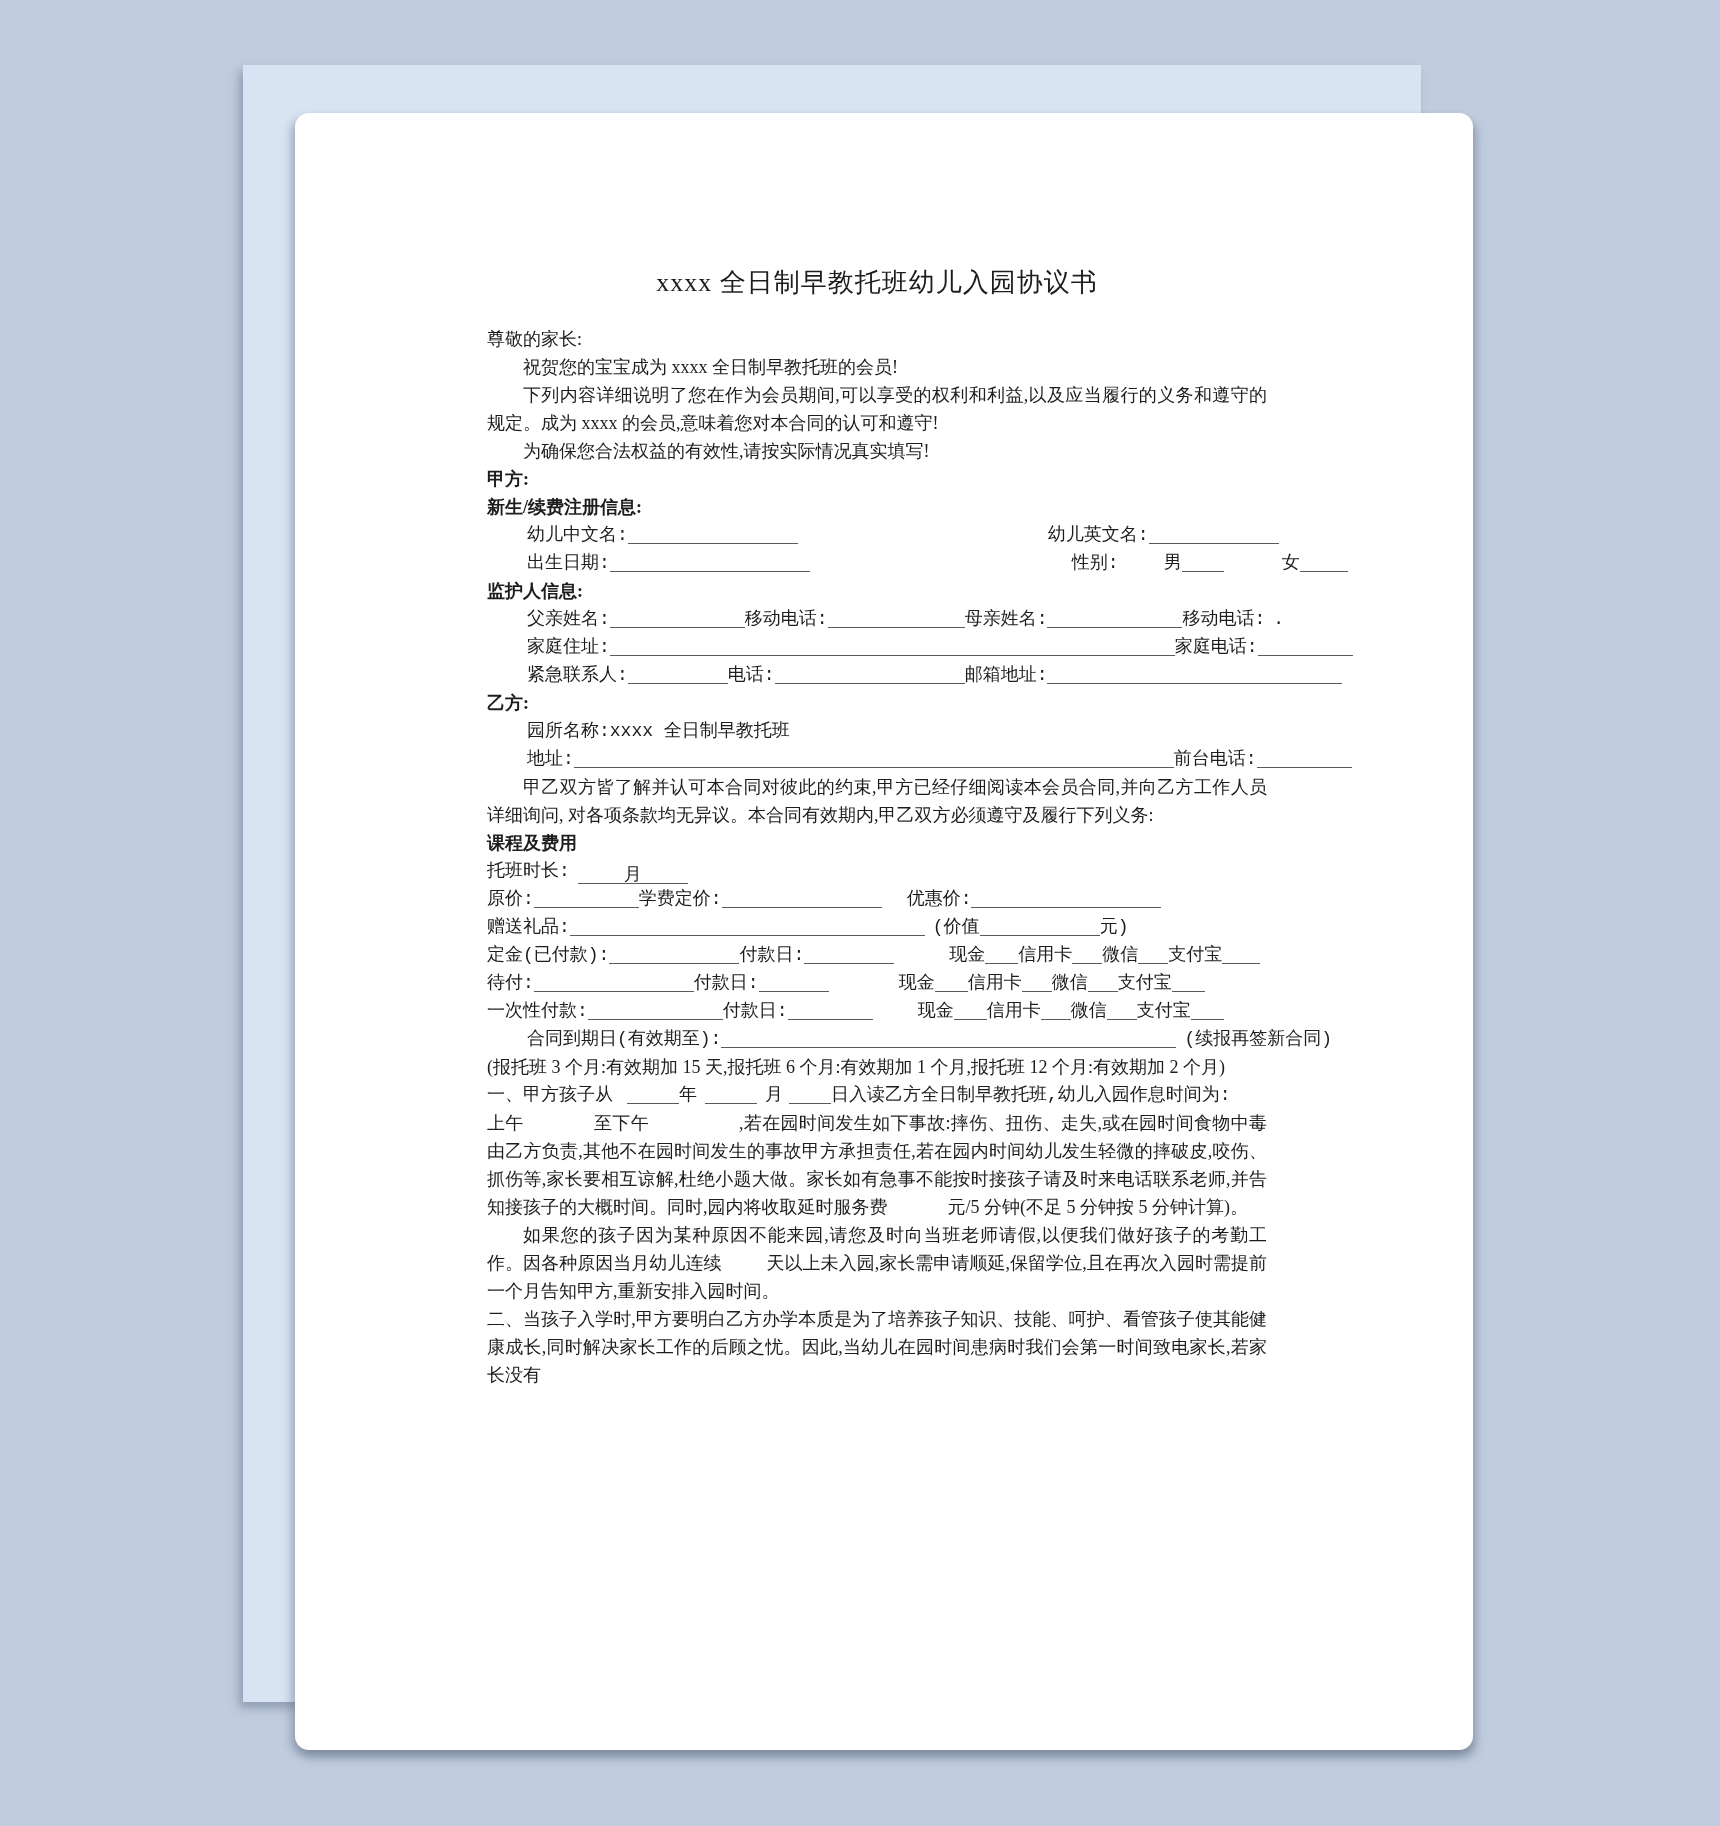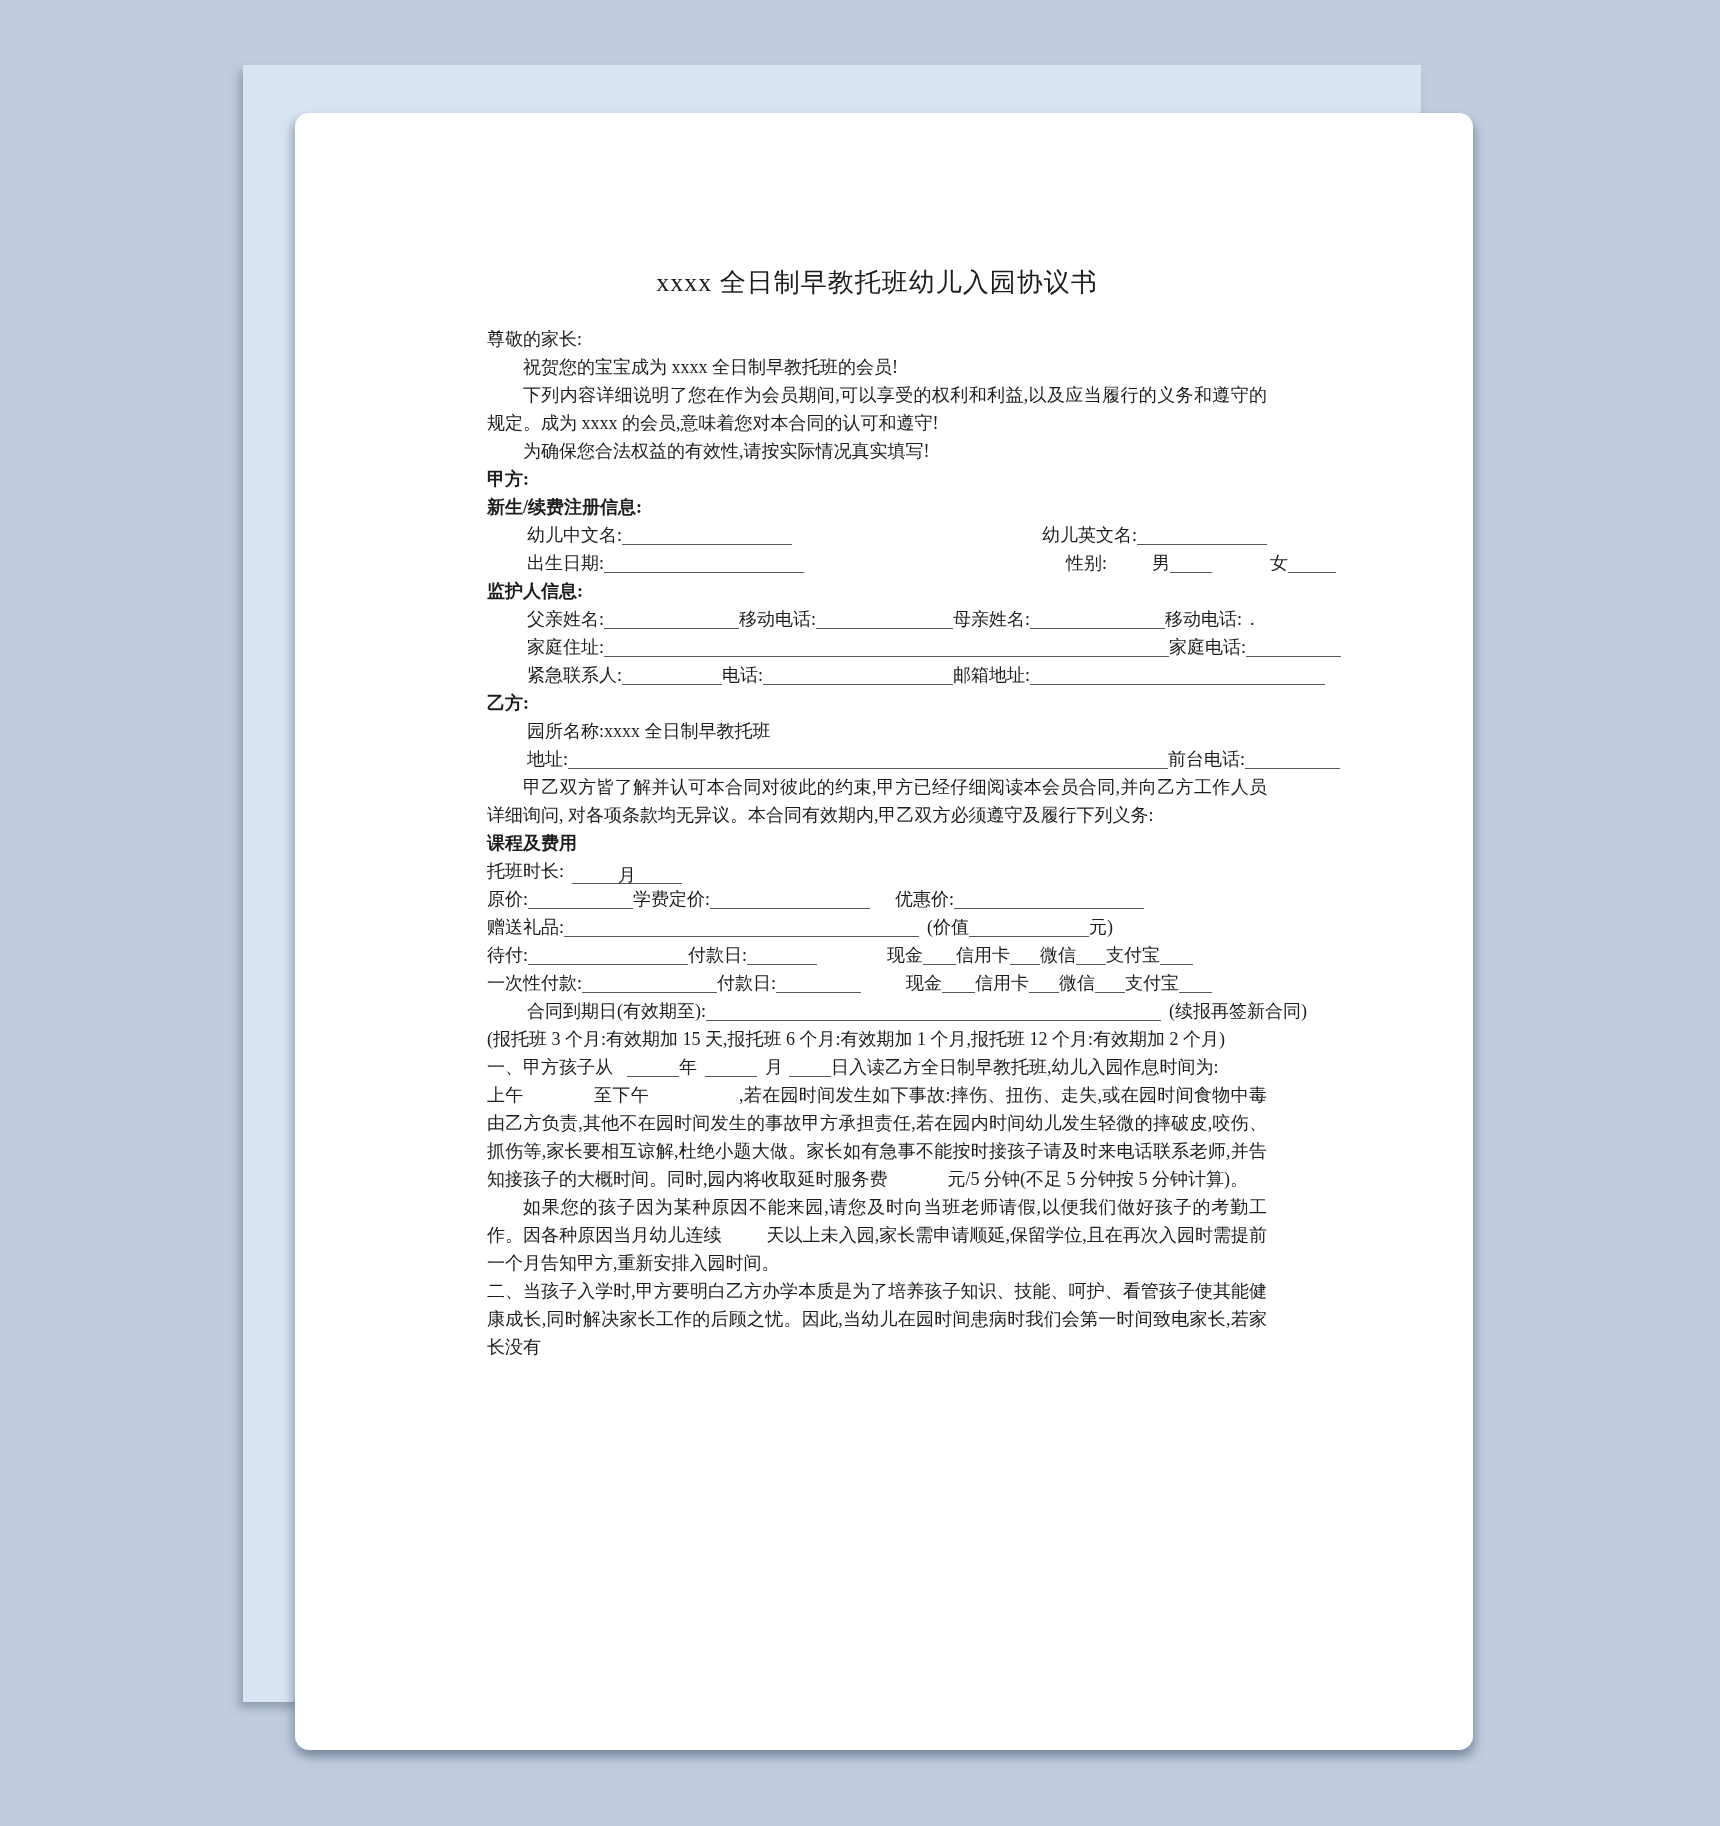--- a/index.html
+++ b/index.html
@@ -23,21 +23,21 @@
     position:absolute;left:192px;top:150px;width:780px;
     color:#1d1d1d;
   }
   .doc-title{
     font-size:26px;font-weight:400;letter-spacing:1px;
     text-align:center;line-height:40px;margin:0 0 22px 0;color:#1d1d1d;
   }
   .blk{font-size:18px;line-height:28px;color:#1d1d1d;}
   .p{text-align:justify;}
   .h{font-weight:700;}
-  .row{white-space:nowrap;overflow:visible;}
+  .row{white-space:nowrap;overflow:visible;font-family:Liberation Mono, monospace;}
   .indent{text-indent:2em;}
   .wide{line-height:39px;}
   .blank{
     display:inline-block;border-bottom:1px solid #5a5a5a;
     height:20px;line-height:24px;vertical-align:-4px;text-align:center;
   }
   .gap{display:inline-block;height:1px;vertical-align:baseline;}
 </style>
 </head>
 <body>
@@ -61,20 +61,21 @@
         <div class="blk row"><span class="gap" style="width: 40px;"></span>家庭住址:<span class="blank" style="width: 565px;"></span>家庭电话:<span class="blank" style="width: 95px;"></span></div>
         <div class="blk row"><span class="gap" style="width: 40px;"></span>紧急联系人:<span class="blank" style="width: 100px;"></span>电话:<span class="blank" style="width: 190px;"></span>邮箱地址:<span class="blank" style="width: 295px;"></span></div>
         <div class="blk h">乙方:</div>
         <div class="blk row"><span class="gap" style="width: 40px;"></span>园所名称:xxxx 全日制早教托班</div>
         <div class="blk row"><span class="gap" style="width: 40px;"></span>地址:<span class="blank" style="width: 600px;"></span>前台电话:<span class="blank" style="width: 95px;"></span></div>
         <div class="blk p indent">甲乙双方皆了解并认可本合同对彼此的约束,甲方已经仔细阅读本会员合同,并向乙方工作人员详细询问, 对各项条款均无异议。本合同有效期内,甲乙双方必须遵守及履行下列义务:</div>
         <div class="blk h">课程及费用</div>
         <div class="blk row">托班时长:<span class="gap" style="width: 8px;"></span><span class="blank" style="width: 110px;">月</span></div>
         <div class="blk row">原价:<span class="blank" style="width: 105px;"></span>学费定价:<span class="blank" style="width: 160px;"></span><span class="gap" style="width: 25px;"></span>优惠价:<span class="blank" style="width: 190px;"></span></div>
         <div class="blk row">赠送礼品:<span class="blank" style="width: 355px;"></span><span class="gap" style="width: 8px;"></span>(价值<span class="blank" style="width: 120px;"></span>元)</div>
+        <div class="blk row">定金(已付款):<span class="blank" style="width: 130px;"></span>付款日:<span class="blank" style="width: 90px;"></span><span class="gap" style="width: 55px;"></span>现金<span class="blank" style="width: 33px;"></span>信用卡<span class="blank" style="width: 30px;"></span>微信<span class="blank" style="width: 30px;"></span>支付宝<span class="blank" style="width: 38px;"></span></div>
         <div class="blk row">待付:<span class="blank" style="width: 160px;"></span>付款日:<span class="blank" style="width: 70px;"></span><span class="gap" style="width: 70px;"></span>现金<span class="blank" style="width: 33px;"></span>信用卡<span class="blank" style="width: 30px;"></span>微信<span class="blank" style="width: 30px;"></span>支付宝<span class="blank" style="width: 33px;"></span></div>
         <div class="blk row">一次性付款:<span class="blank" style="width: 135px;"></span>付款日:<span class="blank" style="width: 85px;"></span><span class="gap" style="width: 45px;"></span>现金<span class="blank" style="width: 33px;"></span>信用卡<span class="blank" style="width: 30px;"></span>微信<span class="blank" style="width: 30px;"></span>支付宝<span class="blank" style="width: 33px;"></span></div>
         <div class="blk row"><span class="gap" style="width: 40px;"></span>合同到期日(有效期至):<span class="blank" style="width: 455px;"></span><span class="gap" style="width: 8px;"></span>(续报再签新合同)</div>
         <div class="blk p">(报托班 3 个月:有效期加 15 天,报托班 6 个月:有效期加 1 个月,报托班 12 个月:有效期加 2 个月)</div>
         <div class="blk row">一、甲方孩子从<span class="gap" style="width: 14px;"></span><span class="blank" style="width: 52px;"></span>年<span class="gap" style="width: 8px;"></span><span class="blank" style="width: 52px;"></span><span class="gap" style="width: 8px;"></span>月<span class="gap" style="width: 6px;"></span><span class="blank" style="width: 42px;"></span>日入读乙方全日制早教托班,幼儿入园作息时间为:</div>
         <div class="blk p">上午<span class="gap" style="width: 70px;"></span>至下午<span class="gap" style="width: 90px;"></span>,若在园时间发生如下事故:摔伤、扭伤、走失,或在园时间食物中毒由乙方负责,其他不在园时间发生的事故甲方承担责任,若在园内时间幼儿发生轻微的摔破皮,咬伤、抓伤等,家长要相互谅解,杜绝小题大做。家长如有急事不能按时接孩子请及时来电话联系老师,并告知接孩子的大概时间。同时,园内将收取延时服务费<span class="gap" style="width: 60px;"></span>元/5 分钟(不足 5 分钟按 5 分钟计算)。</div>
         <div class="blk p indent">如果您的孩子因为某种原因不能来园,请您及时向当班老师请假,以便我们做好孩子的考勤工作。因各种原因当月幼儿连续<span class="gap" style="width: 45px;"></span>天以上未入园,家长需申请顺延,保留学位,且在再次入园时需提前一个月告知甲方,重新安排入园时间。</div>
         <div class="blk p">二、当孩子入学时,甲方要明白乙方办学本质是为了培养孩子知识、技能、呵护、看管孩子使其能健康成长,同时解决家长工作的后顾之忧。因此,当幼儿在园时间患病时我们会第一时间致电家长,若家长没有</div>
       </div>
   </div>

